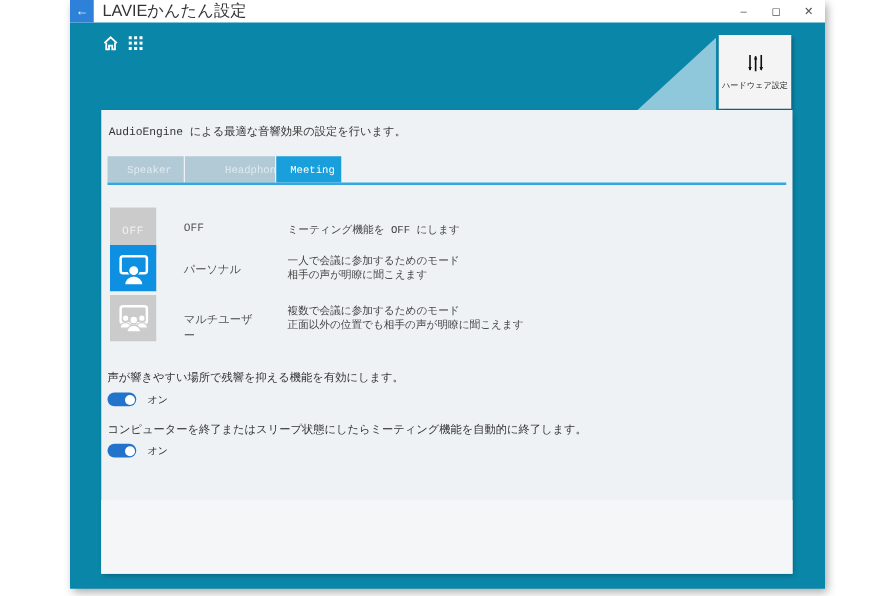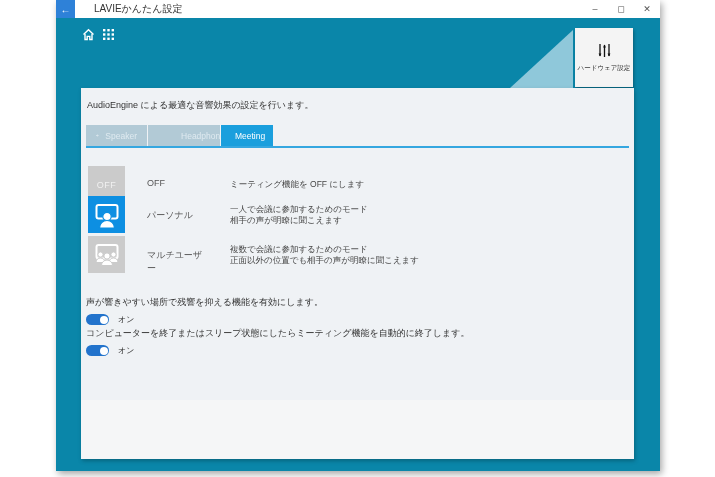--- a/index.html
+++ b/index.html
@@ -9,42 +9,42 @@
 
   
   .window { position:absolute; left:56px; top:0; width:604px; height:471px;
             background:#0a86a9; box-shadow:2px 3px 7px rgba(0,0,0,.35); }
 
   
   .titlebar { position:absolute; left:0; top:0; width:100%; height:18px; background:#ffffff;
               display:flex; align-items:center; }
   .back-btn { width:19px; height:18px; background:#2e81d8; color:#fff; display:flex;
               align-items:center; justify-content:center; font-size:10px; cursor:pointer; flex:0 0 auto; }
-  .title-text { font-size:10px; color:#333; margin-left:19px; flex:1 1 auto; white-space:nowrap; }
+  .title-text { font-size:13px; color:#333; margin-left:7px; flex:1 1 auto; white-space:nowrap; }
   .win-controls { display:flex; height:18px; flex:0 0 auto; }
   .win-btn { width:26px; height:18px; display:flex; align-items:center; justify-content:center;
              color:#555; font-size:9px; cursor:pointer; }
 
   
   .header-icons { position:absolute; left:26px; top:28px; display:flex; gap:7px; }
   .hicon { width:13px; height:13px; display:block; cursor:pointer; }
 
   
   .triangle { position:absolute; left:454px; top:30px; width:63px; height:58px; background:#8fc8da;
               clip-path:polygon(100% 0, 100% 100%, 0 100%); }
 
   
   .hw-btn { position:absolute; left:519px; top:28px; width:58px; height:59px; background:#f4f4f4;
             box-shadow:1px 2px 3px rgba(0,0,0,.3); display:flex; flex-direction:column;
             align-items:center; justify-content:center; gap:5px; cursor:pointer; }
   .hw-btn .label { font-size:6.5px; color:#222; white-space:nowrap; }
 
   
   .panel { position:absolute; left:25px; top:88px; width:553px; height:371px; background:#eff2f5;
-           box-shadow:1px 2px 4px rgba(0,0,0,.25); }
+           box-shadow:1px 2px 4px rgba(0,0,0,.25);font-family:Liberation Mono, monospace; }
   .panel-footer { position:absolute; left:0; top:312px; width:553px; height:59px; background:#f5f6f7; }
 
   .heading { position:absolute; left:6px; top:11px; font-size:9px; color:#333; }
 
   
   .tabs { position:absolute; left:5px; top:37px; height:21px; display:flex; gap:1px; }
   .tab { height:21px; display:flex; align-items:center; justify-content:center; gap:6px;
          background:#b2cad6; color:#dfeaf0; font-size:8.5px; cursor:pointer; padding:0 10px; }
   .tab.active { background:#1a9fdd; color:#ffffff; }
   .tab-speaker { width:61px; } .tab-headphone { width:72px;gap:38px; } .tab-meeting { width:52px; }
@@ -57,21 +57,21 @@
           flex:0 0 auto; cursor:pointer; }
   .tile.gray { background:#cbcbcb; } .tile.blue { background:#0d8fe2; }
   .tile .off-text { color:#f0f0f0; font-size:9px; letter-spacing:.5px; }
   .mode-label { width:60px; margin-left:22px; font-size:9px; color:#555; padding-top:12px; }
   .mode-row.r1 .mode-label, .mode-row.r2 .mode-label { padding-top:13px; }
   .mode-desc { margin-left:23px; font-size:8.5px; color:#444; line-height:11px; padding-top:8px; }
   .mode-row.r0 .mode-desc { padding-top:13px; }
 
   
   .toggle-section { position:absolute; left:5px; }
-  .toggle-section.s0 { top:192px; } .toggle-section.s1 { top:223px; }
+  .toggle-section.s0 { top:192px; } .toggle-section.s1 { top:233px; }
   .toggle-text { font-size:9px; color:#333; margin-bottom:5px;margin-top:16px; }
   .toggle-row { display:flex; align-items:center; gap:9px; }
   .switch { position:relative; width:23px; height:11px; border-radius:6px; background:#2273cc; cursor:pointer; }
   .switch .knob { position:absolute; right:1.5px; top:1.5px; width:8px; height:8px; border-radius:50%; background:#ffffff; }
   .toggle-state { font-size:8px; color:#333; }
 </style>
 </head>
 <body>
 
 <div class="stage">

